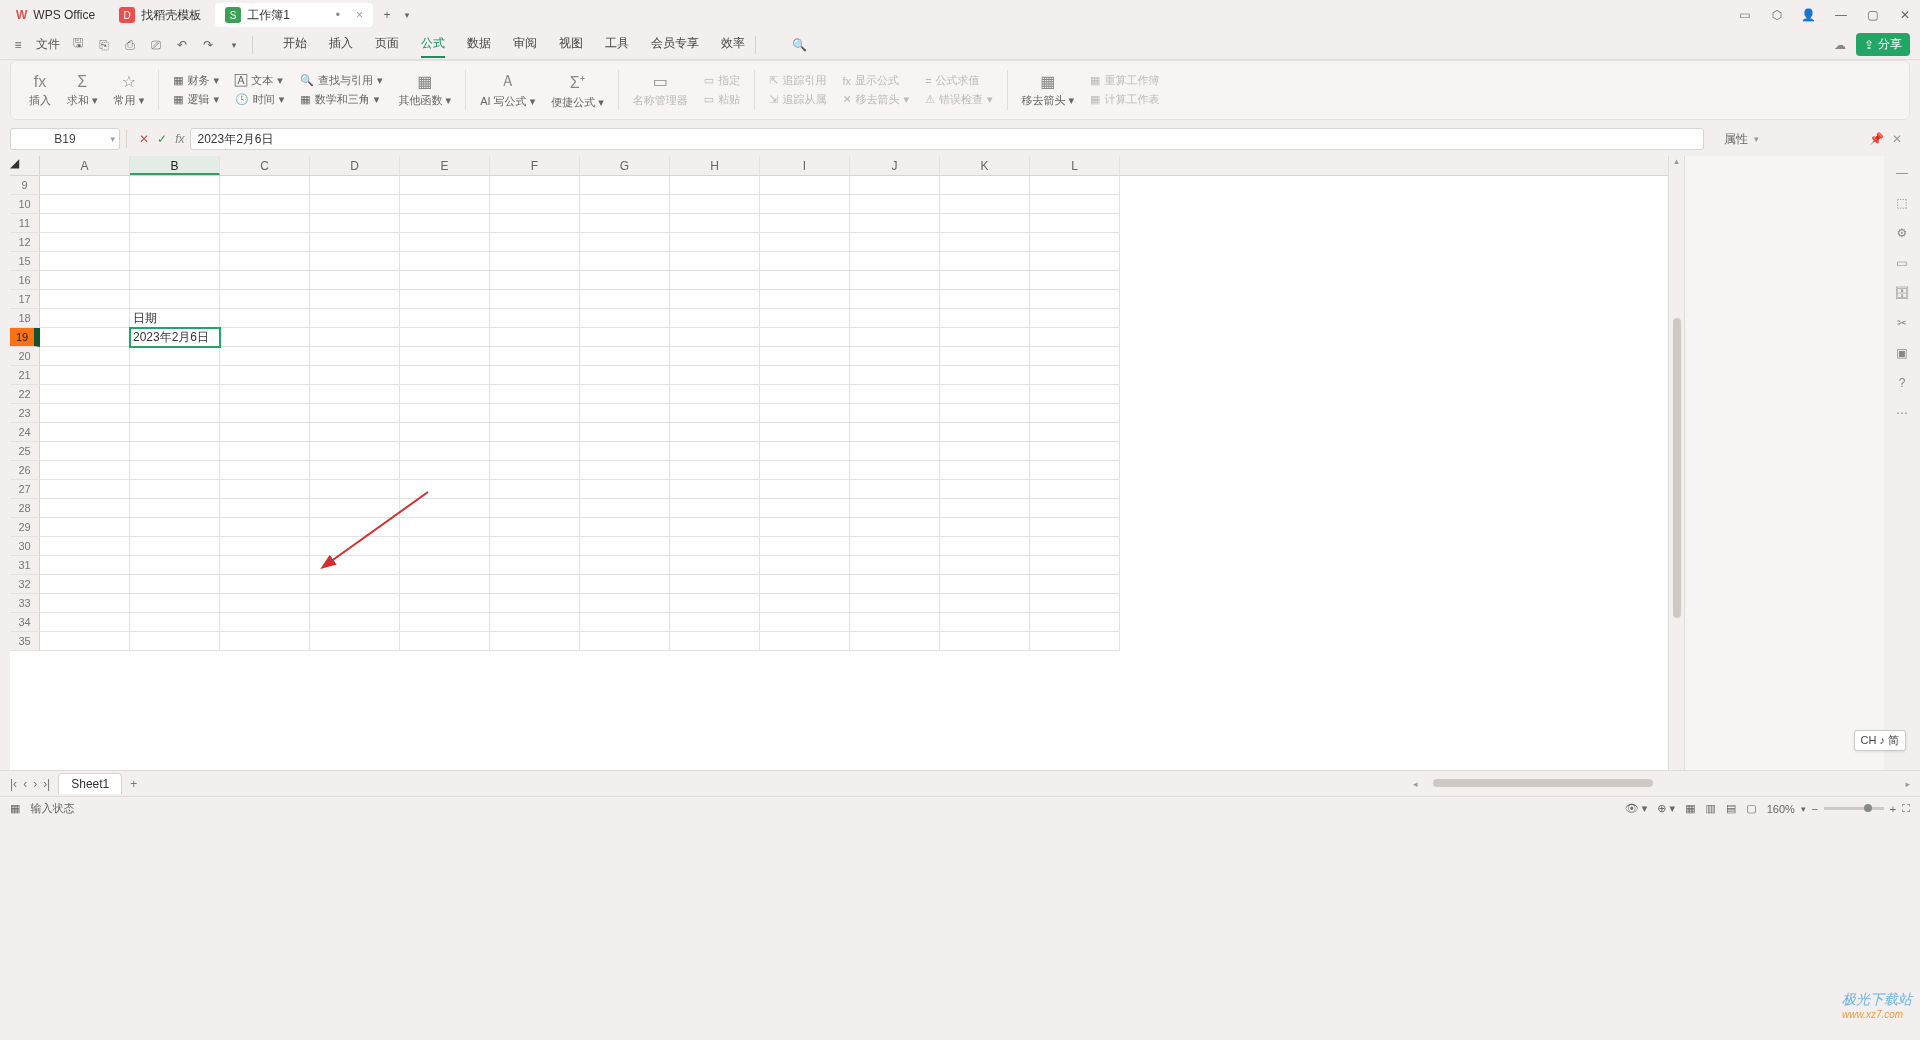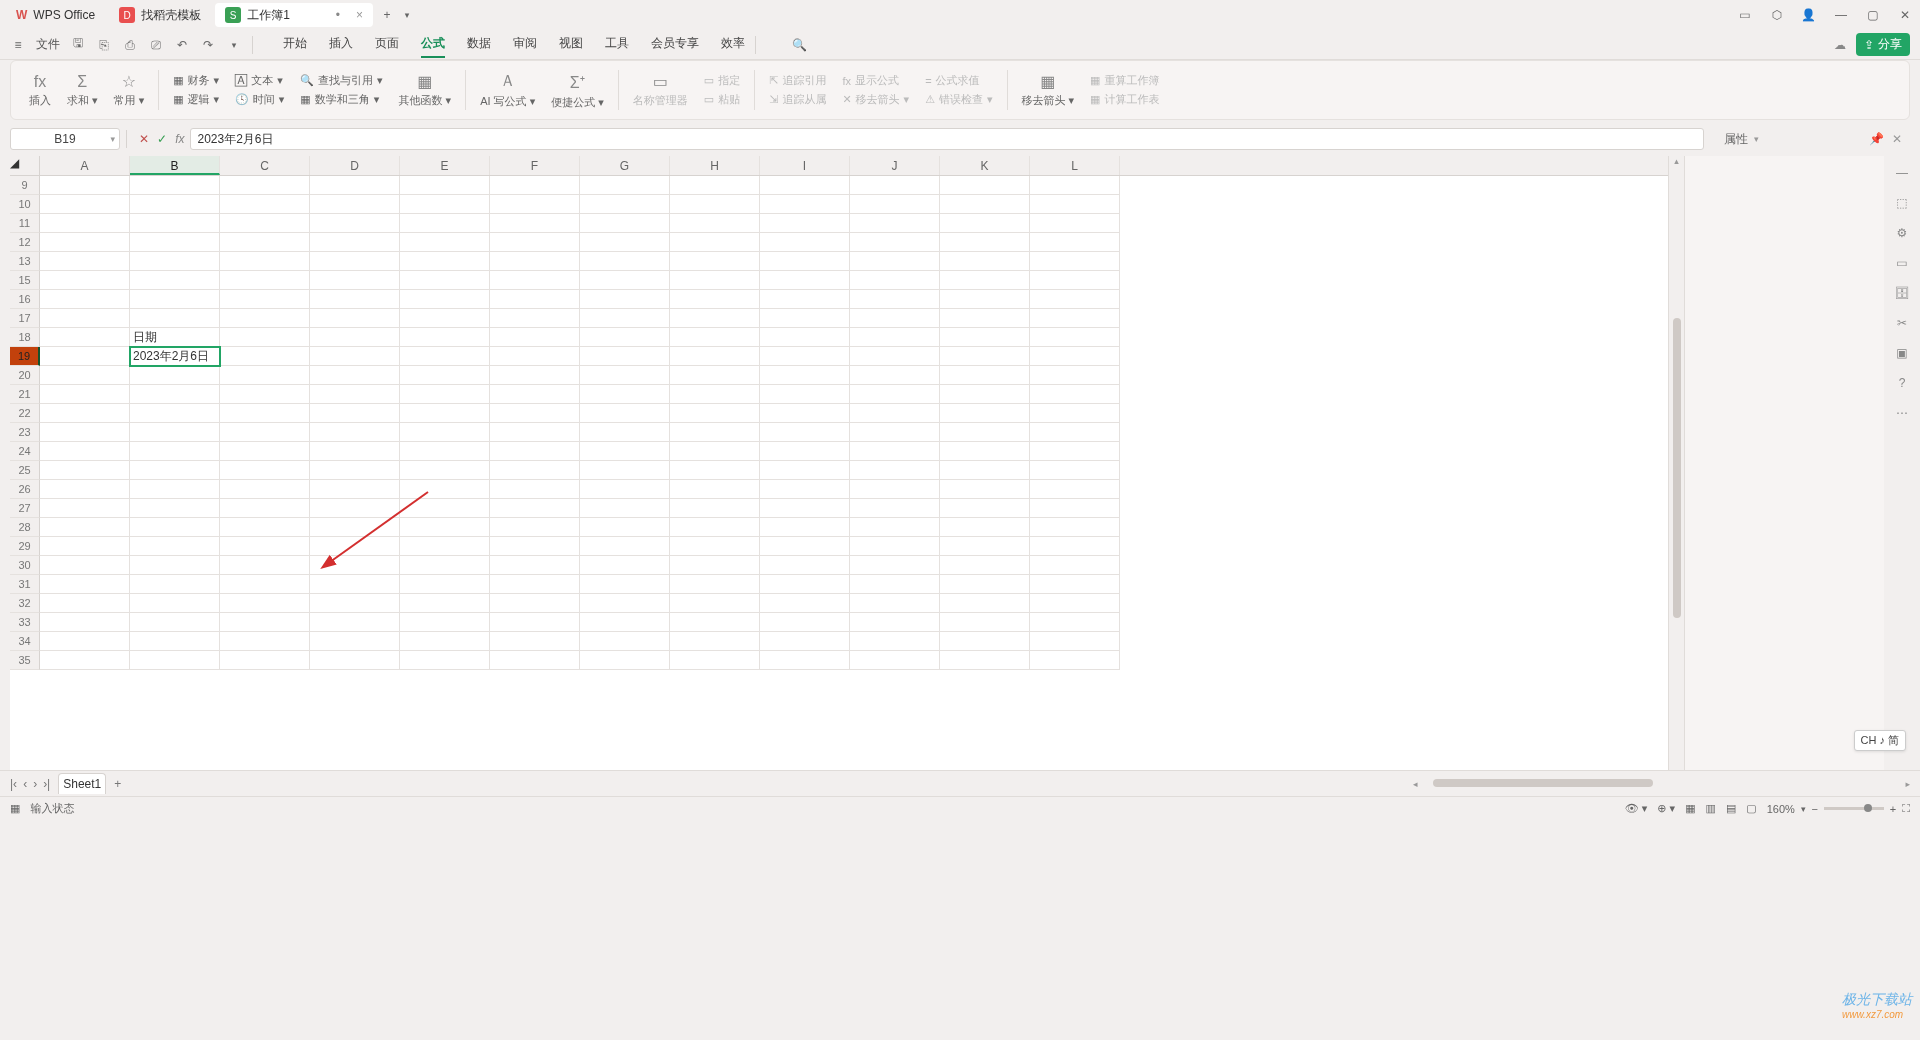--- a/index.html
+++ b/index.html
@@ -14,21 +14,21 @@
 .tab .dirty{color:#888;margin-left:40px}
 .newtab{width:20px;height:20px;display:flex;align-items:center;justify-content:center;color:#666;cursor:pointer}
 .winctl{margin-left:auto;display:flex;gap:14px;align-items:center;color:#666}
 .winctl span{cursor:pointer;width:18px;text-align:center}
 .menubar{height:30px;display:flex;align-items:center;padding:0 10px;gap:6px;border-bottom:1px solid #e0dcd9}
 .mb-left{display:flex;align-items:center;gap:10px}
 .mb-btn{color:#555;display:flex;align-items:center;gap:2px}
 .mb-ico{width:16px;height:16px;display:flex;align-items:center;justify-content:center;color:#666}
 .tabs{display:flex;gap:22px;margin-left:20px}
 .tabitem{color:#444;padding:4px 0;cursor:pointer}
-.tabitem.active{color:#1a8f5a;border-bottom:2px solid #1a8f5a;font-weight:700}
+.tabitem.active{color:#1a8f5a;border-bottom:2px solid #1a8f5a;font-weight:400}
 .search-ico{margin-left:26px;color:#666}
 .menubar-right{margin-left:auto;display:flex;align-items:center;gap:10px}
 .sharebtn{background:#22a565;color:#fff;border-radius:4px;padding:3px 8px;display:flex;align-items:center;gap:4px}
 .ribbon{height:60px;background:#f7f4f3;border:1px solid #e5e1de;margin:0 10px;border-radius:6px;display:flex;align-items:center;padding:0 10px}
 .rgrp{display:flex;flex-direction:column;align-items:center;justify-content:center;padding:0 8px;gap:2px;color:#666;font-size:11px}
 .rgrp .ico{font-size:16px;color:#888}
 .rgrp2{display:flex;flex-direction:column;gap:4px;padding:0 8px;color:#666;font-size:11px}
 .rgrp2 .line{display:flex;align-items:center;gap:4px;white-space:nowrap}
 .sep{width:1px;height:40px;background:#e0dcd9;margin:0 6px}
 .disabled{color:#bbb}
@@ -44,31 +44,31 @@
 .prop-close{margin-left:auto;display:flex;gap:8px;color:#999;padding-right:8px}
 .work{display:flex;height:614px;margin-top:4px}
 .grid{flex:1;position:relative;background:#fff;margin-left:10px}
 .colhdr{display:flex;height:20px;background:#f2efee;border-bottom:1px solid #d7d3d0}
 .corner{width:30px;border-right:1px solid #d7d3d0;background:#f2efee}
 .ch{width:90px;text-align:center;border-right:1px solid #e5e1de;color:#666;font-size:12px;line-height:20px}
 .ch.sel{background:#e3ece5;border-bottom:2px solid #22a565;color:#222}
 .rows{height:594px;overflow:hidden}
 .row{display:flex;height:19px}
 .rh{width:30px;text-align:center;background:#f2efee;border-right:1px solid #d7d3d0;border-bottom:1px solid #e5e1de;color:#777;font-size:11px;line-height:19px}
-.rh.sel{background:#c2410c;border-right:2px solid #14532d;color:#222}
+.rh.sel{background:#f97316;border-right:6px solid #14532d;color:#222}
 .cell{width:90px;border-right:1px solid #e5e1de;border-bottom:1px solid #e5e1de;padding:0 3px;line-height:19px;font-size:12px;overflow:visible;white-space:nowrap}
 .cell.active{outline:2px solid #22a565;outline-offset:-1px;position:relative;z-index:2}
 .vscroll{width:16px;background:#f2efee;display:flex;flex-direction:column;border-left:1px solid #e0dcd9}
 .vthumb{width:8px;background:#cfc9c5;border-radius:4px;margin:2px auto}
 .sidepanel{width:200px;background:#f7f4f3;border-left:1px solid #e0dcd9;margin-right:0}
 .righttool{width:36px;background:#f2efee;display:flex;flex-direction:column;align-items:center;gap:16px;padding-top:10px;color:#888}
 .righttool span{cursor:pointer}
 .sheettabs{height:26px;display:flex;align-items:center;padding:0 10px;gap:8px;background:#f2efee;border-top:1px solid #e0dcd9;font-size:12px;color:#777}
 .sheettabs .nav{display:flex;gap:6px}
-.sheet{background:#fff;padding:3px 4px;border-radius:4px 4px 0 0;color:#333;border:1px solid #d7d3d0;border-bottom:none}
+.sheet{background:#fff;padding:3px 12px;border-radius:4px 4px 0 0;color:#333;border:1px solid #d7d3d0;border-bottom:none}
 .hscroll{flex:1;display:flex;align-items:center;justify-content:flex-end;gap:4px}
 .hscroll .track{width:480px;height:10px;background:#f2efee;position:relative}
 .hscroll .thumb{position:absolute;left:12px;width:220px;height:8px;background:#cfc9c5;border-radius:4px}
 .status{height:24px;display:flex;align-items:center;padding:0 10px;gap:10px;background:#f2efee;border-top:1px solid #e0dcd9;font-size:11px;color:#666}
 .status .right{margin-left:auto;display:flex;align-items:center;gap:10px}
 .zoom{display:flex;align-items:center;gap:6px}
 .ime{position:absolute;right:14px;top:730px;background:#fff;border:1px solid #ccc;border-radius:3px;padding:2px 6px;font-size:11px;color:#444;box-shadow:0 1px 3px rgba(0,0,0,.1)}
 .watermark{position:absolute;right:8px;bottom:20px;font-size:14px;color:#6db4e8;font-style:italic}
 .watermark small{display:block;font-size:10px;color:#f29a3f}
 svg.arrow-svg{position:absolute;left:308px;top:328px;pointer-events:none;z-index:6}
@@ -295,35 +295,20 @@
           <div class="cell"></div>
           <div class="cell"></div>
           <div class="cell"></div>
           <div class="cell"></div>
           <div class="cell"></div>
           <div class="cell"></div>
           <div class="cell"></div>
         </div>
         <div class="row">
           <div class="rh">12</div>
-          <div class="cell"></div>
-          <div class="cell"></div>
-          <div class="cell"></div>
-          <div class="cell"></div>
-          <div class="cell"></div>
-          <div class="cell"></div>
-          <div class="cell"></div>
-          <div class="cell"></div>
-          <div class="cell"></div>
-          <div class="cell"></div>
-          <div class="cell"></div>
-          <div class="cell"></div>
-        </div>
-        <div class="row">
-          <div class="rh">13</div>
           <div class="cell"></div>
           <div class="cell"></div>
           <div class="cell"></div>
           <div class="cell"></div>
           <div class="cell"></div>
           <div class="cell"></div>
           <div class="cell"></div>
           <div class="cell"></div>
           <div class="cell"></div>
           <div class="cell"></div>

